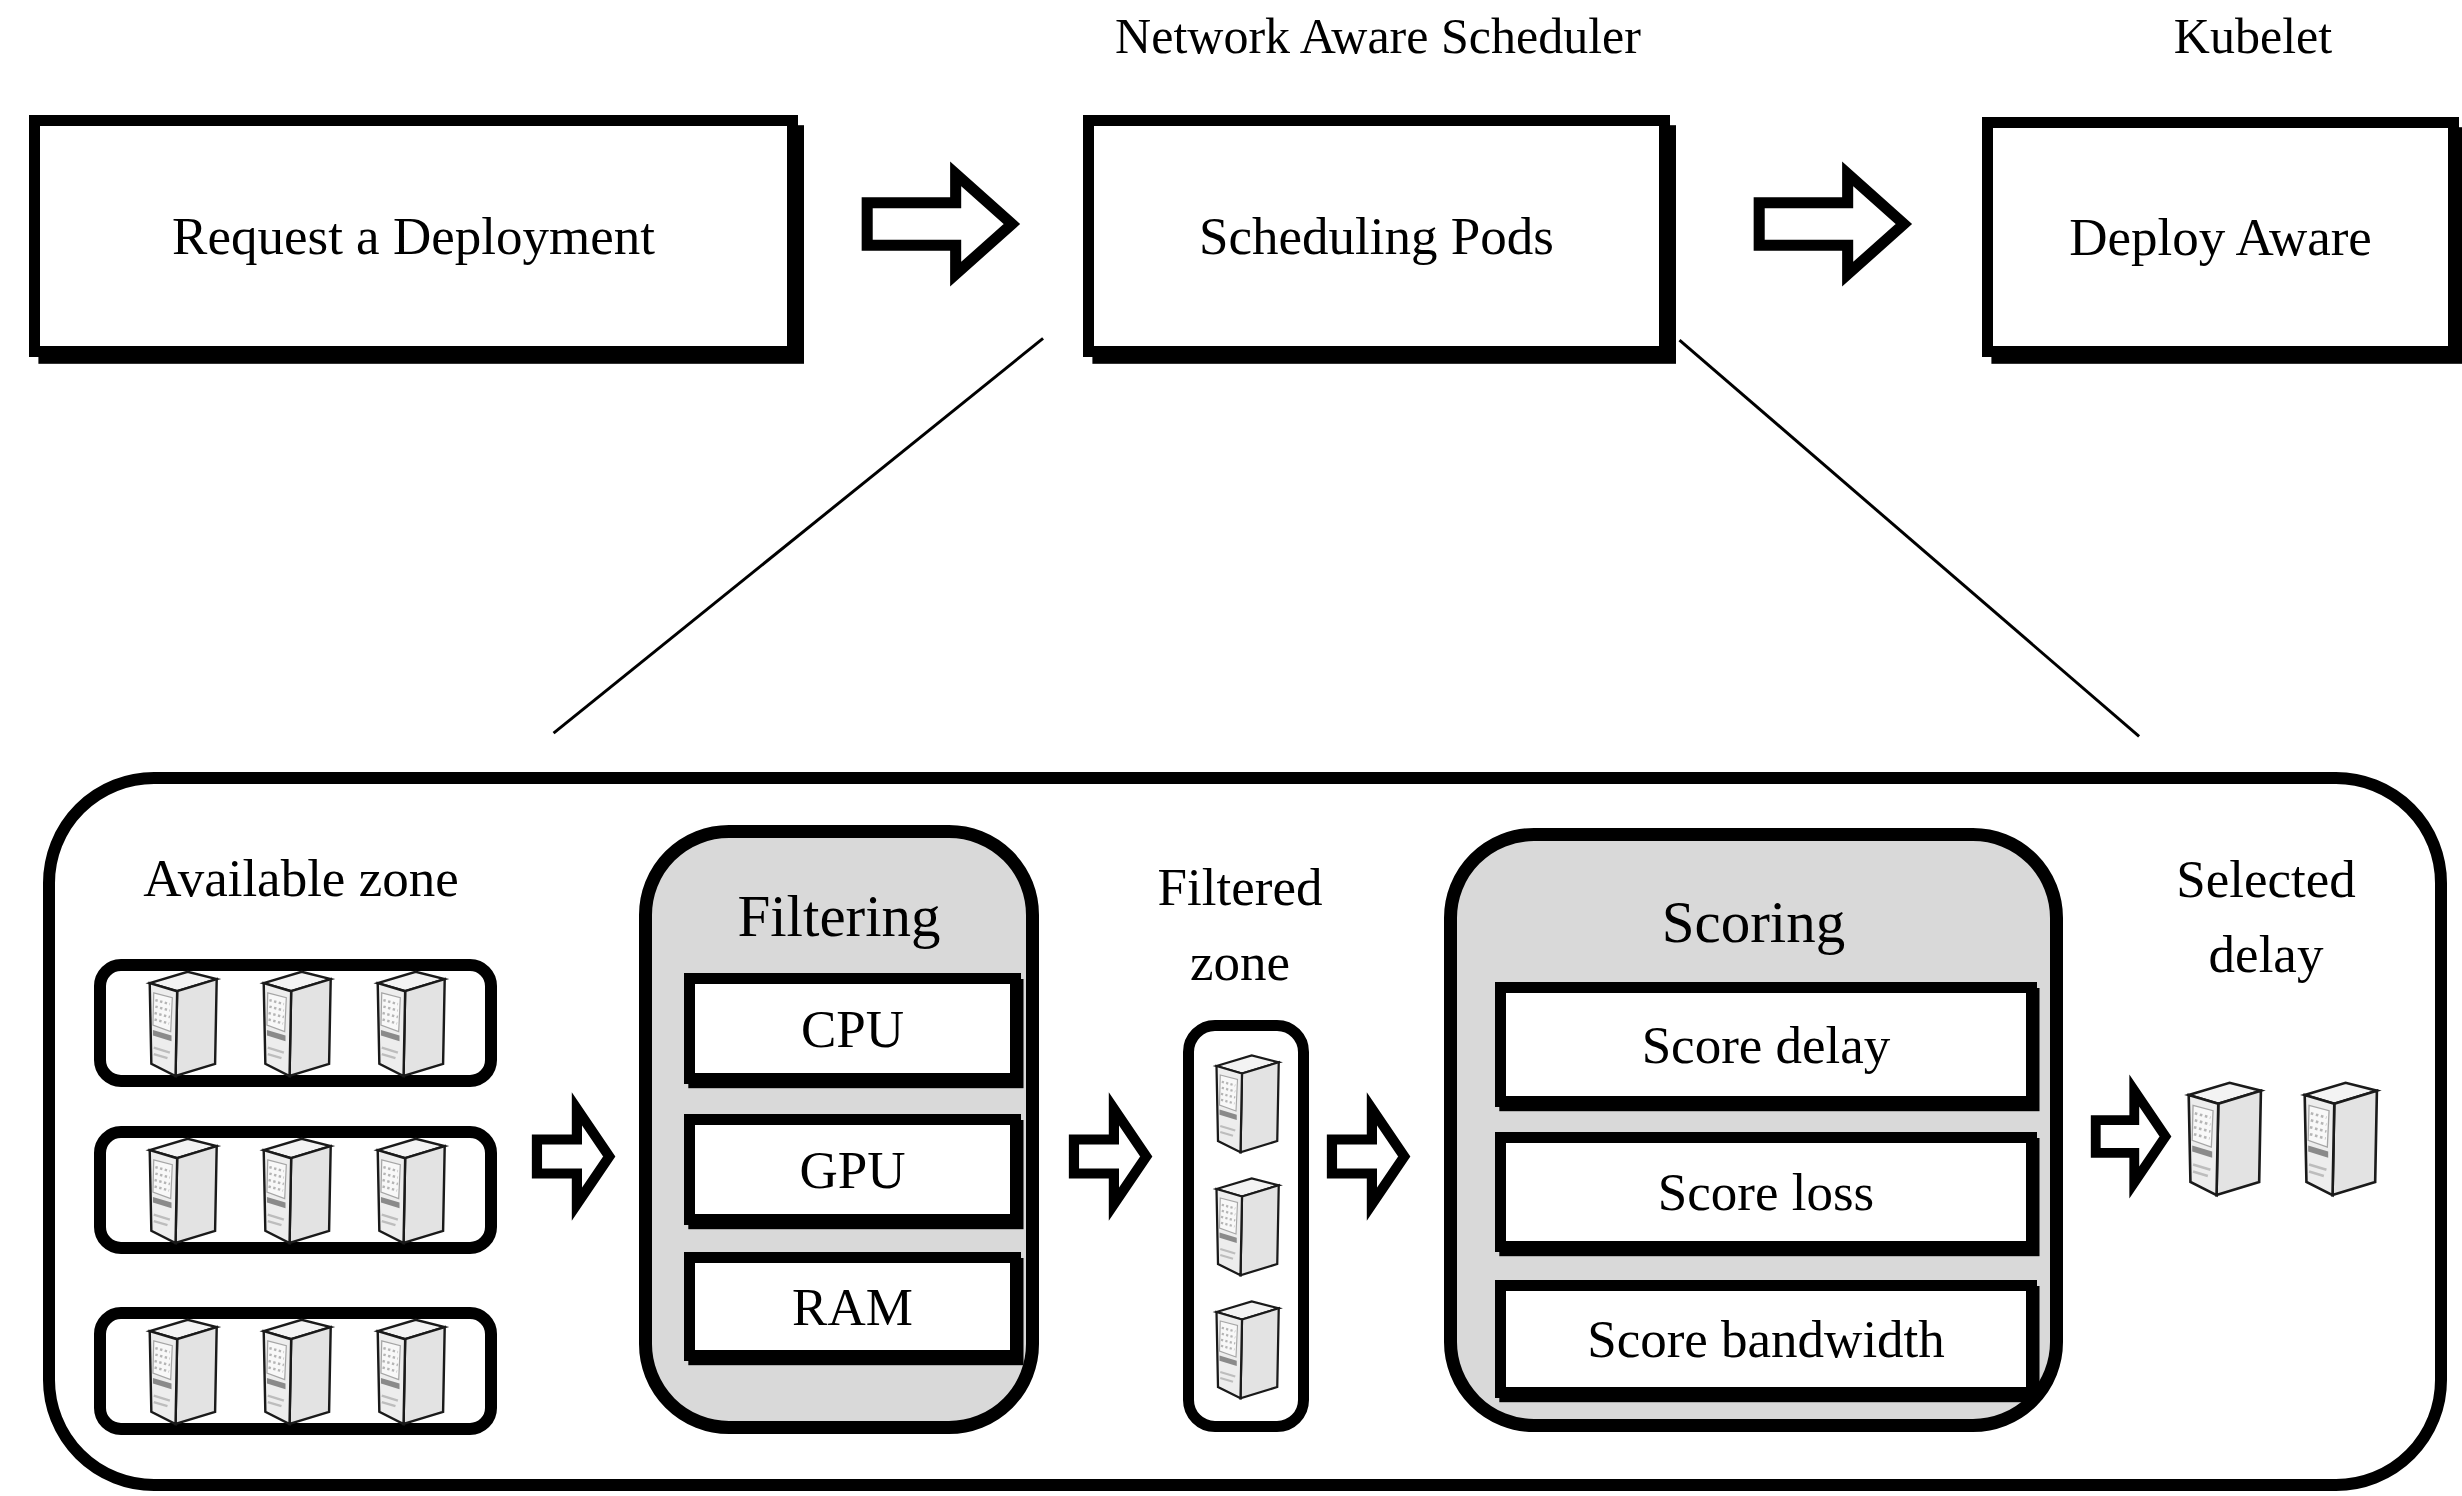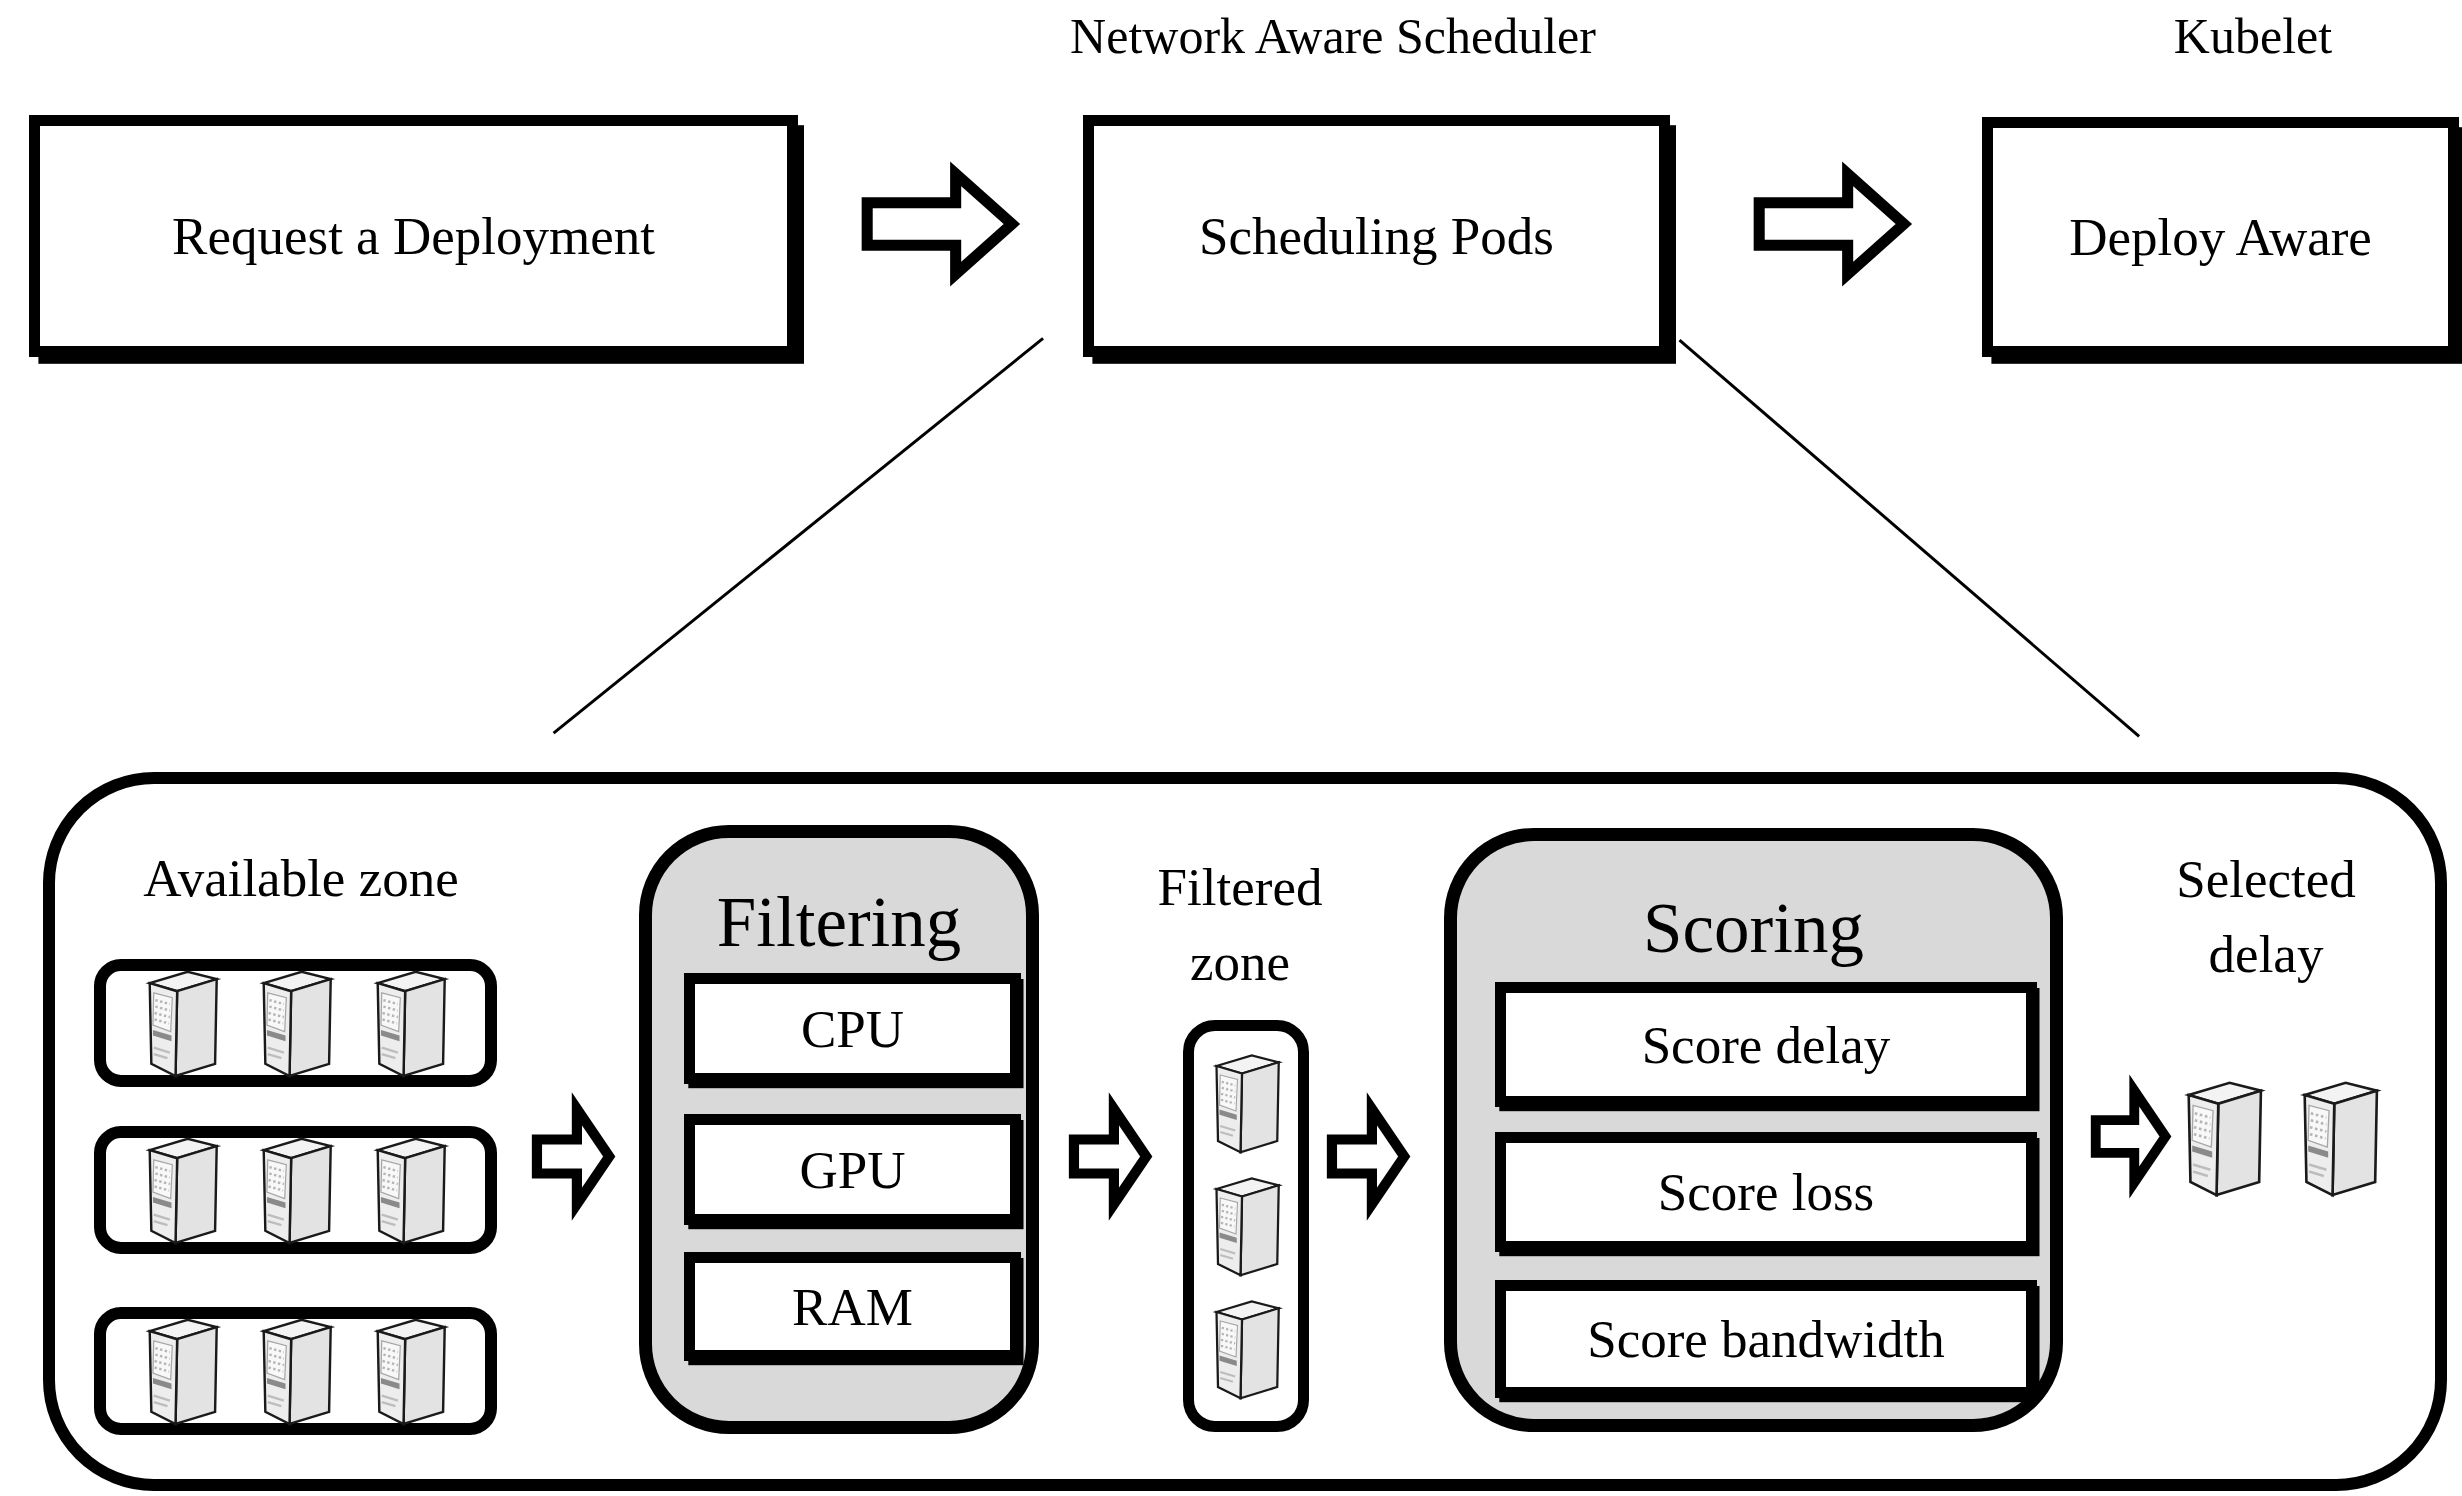--- a/index.html
+++ b/index.html
@@ -28,21 +28,21 @@
   .zone-label{font-size:53px;white-space:nowrap;transform:translateX(-50%);z-index:3;}
   .zone-label-2l{font-size:53px;line-height:1.42;text-align:center;transform:translateX(-50%);z-index:3;white-space:nowrap;}
 
   .server-row{left:94px;width:403px;height:128px;border:12px solid #000;border-radius:27px;
               background:#fff;box-sizing:border-box;display:flex;align-items:center;justify-content:center;
               gap:32px;z-index:3;}
   .server-svg{width:82px;height:113px;flex:0 0 auto;}
 
   .gray-panel{background:var(--panel-gray);border:13px solid #000;border-radius:90px;
               box-sizing:border-box;z-index:3;}
-  .panel-title{font-size:71px;white-space:nowrap;left:50%;transform:translateX(-50%);z-index:4;}
+  .panel-title{font-size:59px;white-space:nowrap;left:50%;transform:translateX(-50%);z-index:4;}
   .inner-box{background:#fff;border:11px solid #000;box-sizing:border-box;font-size:53px;
              box-shadow:3.4px 5.1px 0 -0.9px #000;z-index:4;}
 
   .filtered-box{left:1183px;top:1020px;width:126px;height:412px;border:11px solid #000;
                 border-radius:32px;background:#fff;box-sizing:border-box;display:flex;
                 flex-direction:column;align-items:center;justify-content:center;gap:12px;z-index:3;}
   .filtered-box .server-svg{width:75px;height:111px;}
 
   .selected-group{left:2180px;top:1077px;display:flex;gap:29px;z-index:3;}
   .selected-group .server-svg{width:87px;height:123px;}
@@ -69,21 +69,21 @@
   </defs>
 </svg>
 
 <div class="page">
 
   <svg class="abs overlay" viewBox="0 0 2882 1751">
     <line x1="1221" y1="396" x2="648" y2="858" stroke="#000" stroke-width="3.5"></line>
     <line x1="1966" y1="398" x2="2504" y2="862" stroke="#000" stroke-width="3.5"></line>
   </svg>
 
-  <div class="abs top-label" style="left:1333px;top:6.8px;">Network Aware Scheduler</div>
+  <div class="abs top-label" style="left:1378px;top:6.8px;">Network Aware Scheduler</div>
   <div class="abs top-label" style="left:2209px;top:6.8px;margin-left:44px;">Kubelet</div>
 
   <div class="abs flow-box txt-c" style="left:29px;top:115px;width:747px;height:220px;">
     <span>Request a Deployment</span>
   </div>
 
   <svg class="abs arrow-svg" style="left:860px;top:167px;" width="159" height="114" viewBox="0 0 186 134">
     <polygon class="arrow-shape" stroke-width="13" points="8,42 112,42 112,8 178,67 112,126 112,92 8,92"></polygon>
   </svg>
 

